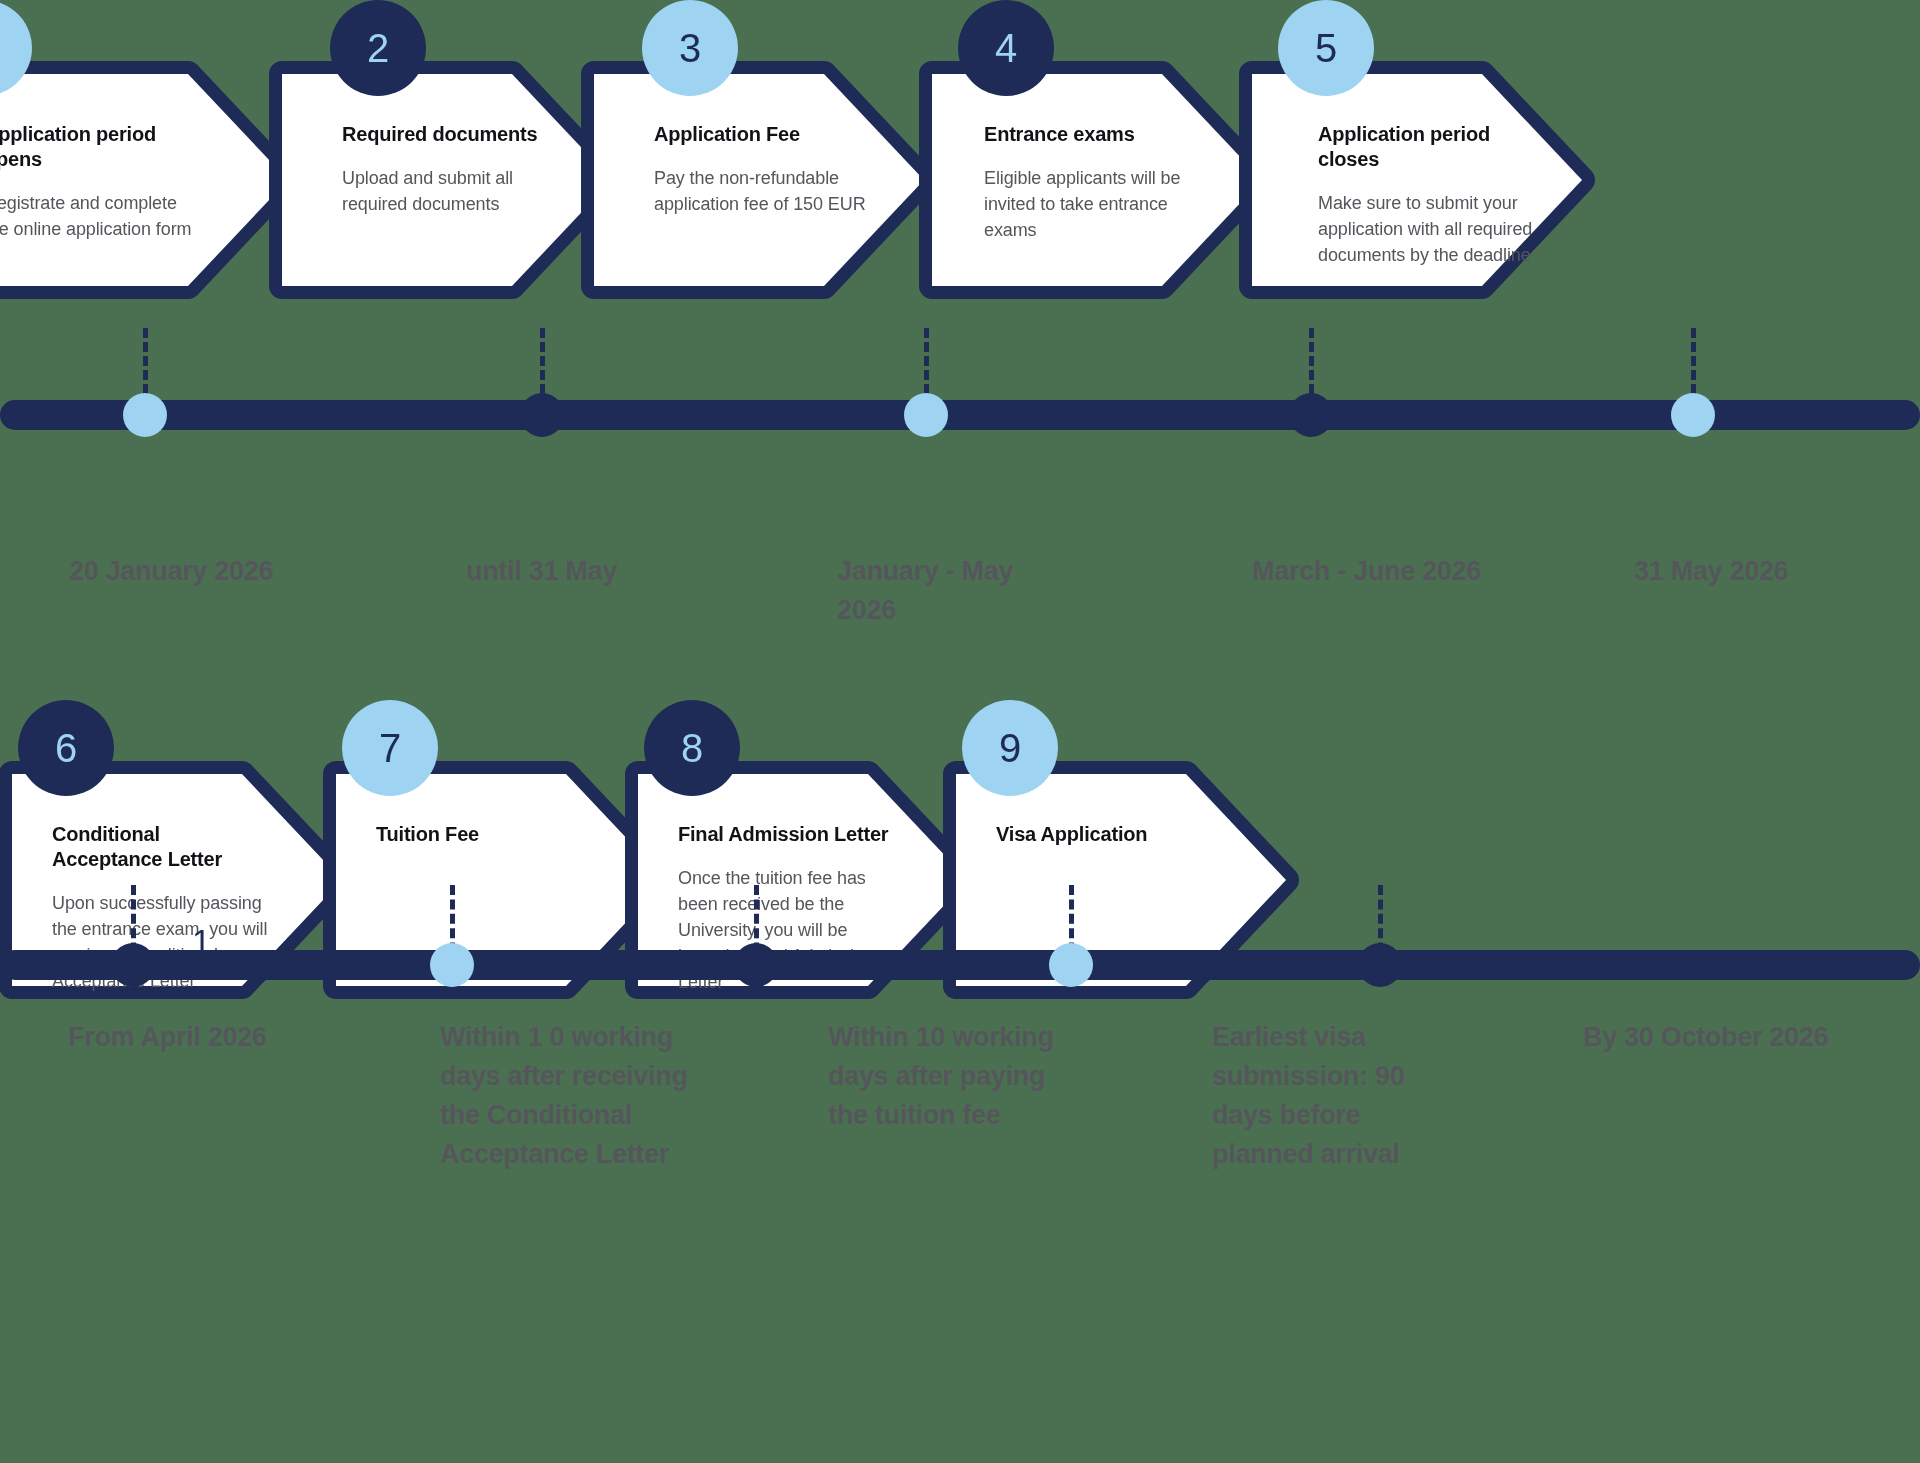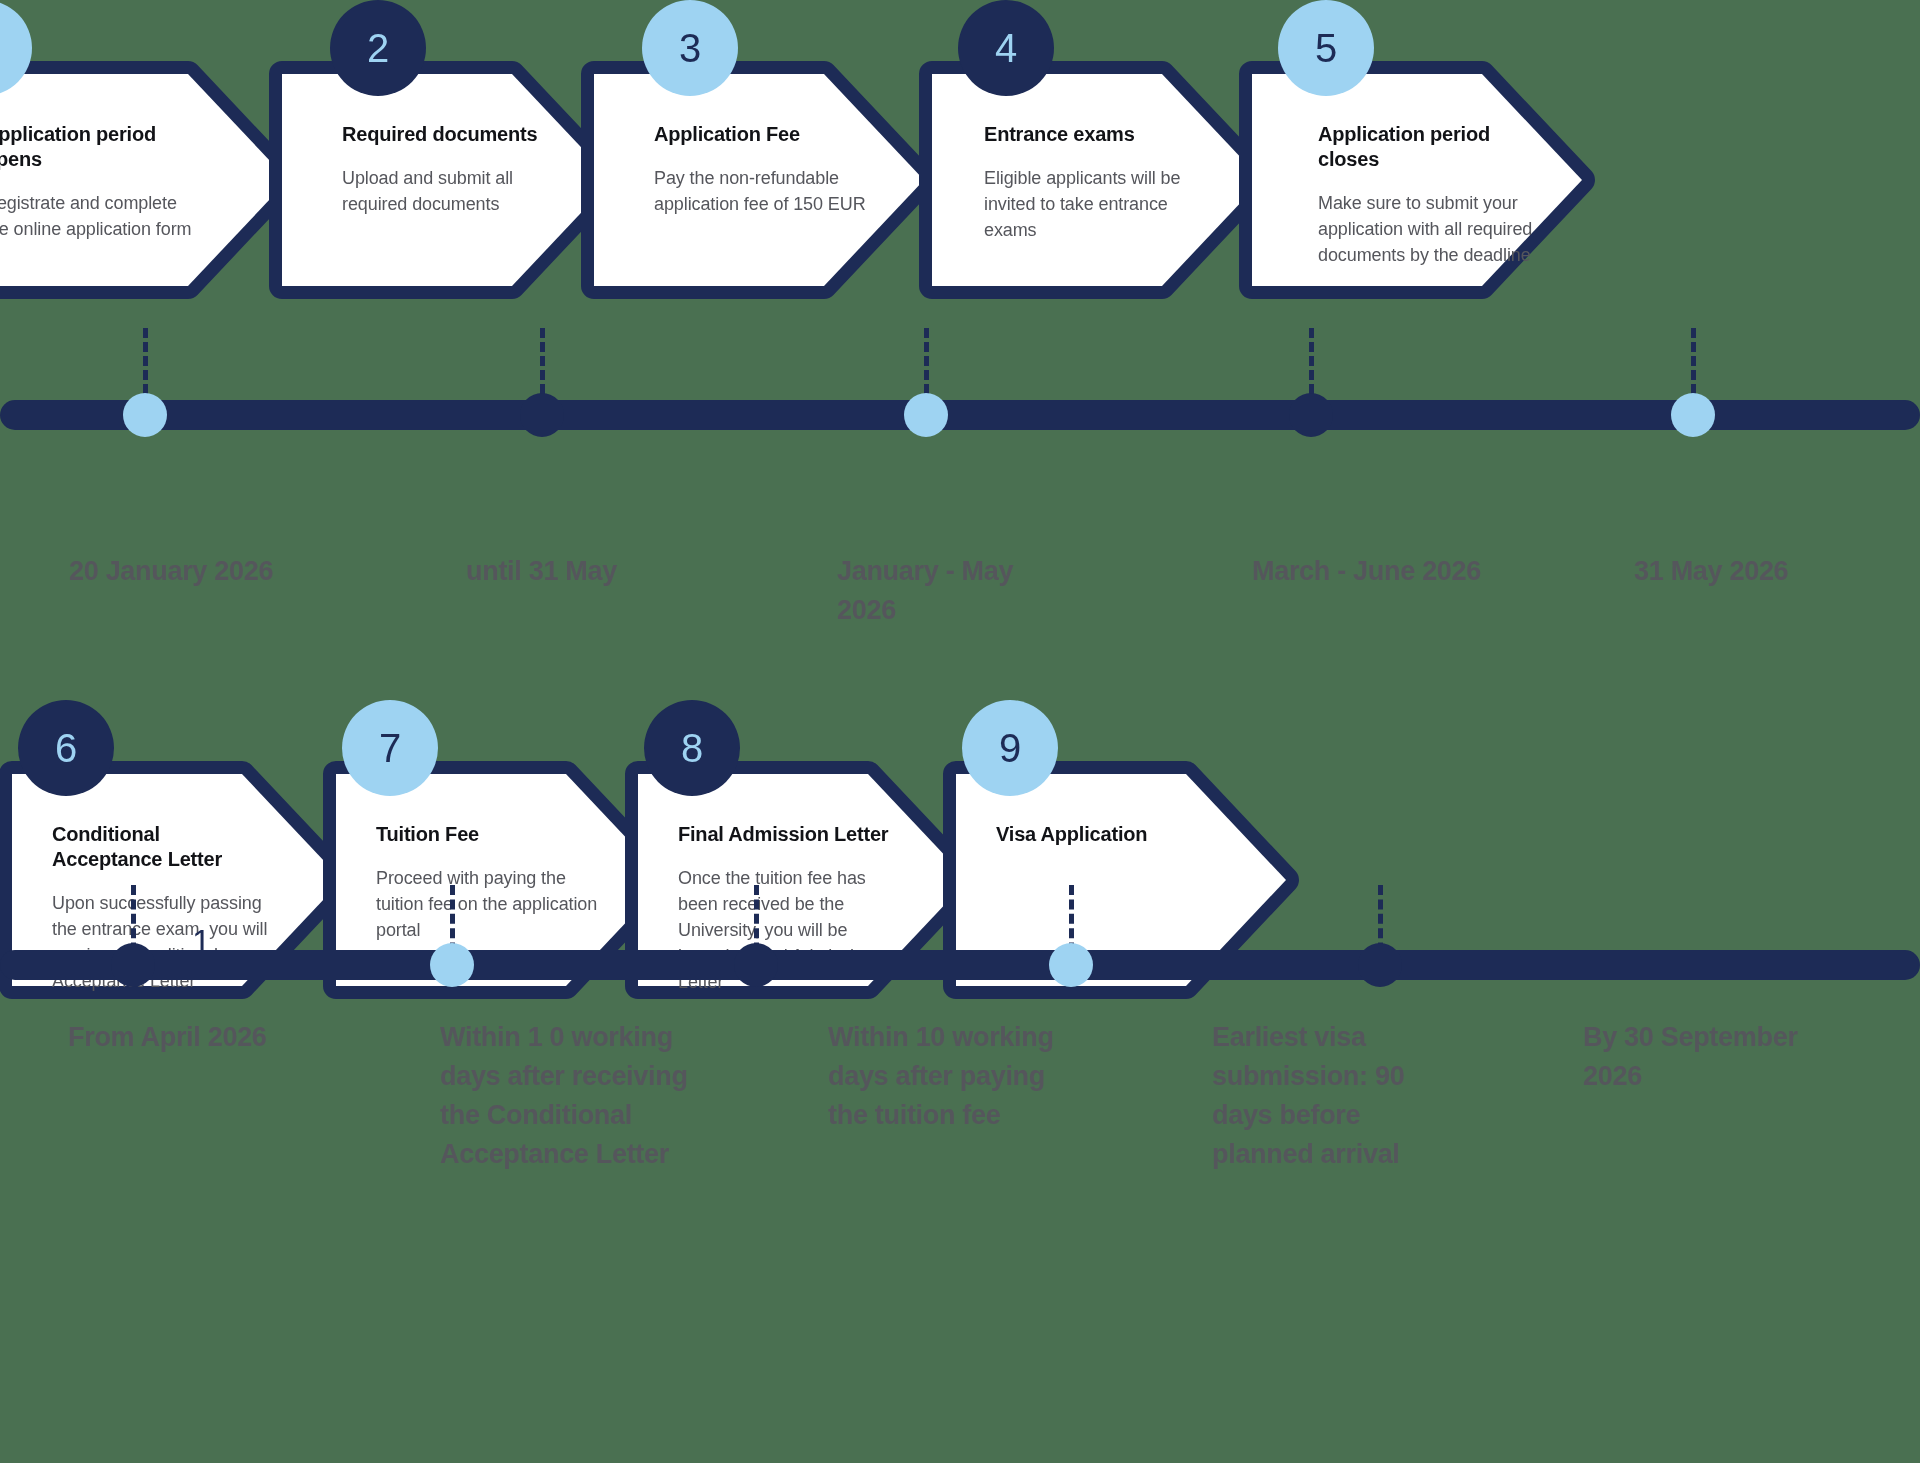--- a/index.html
+++ b/index.html
@@ -258,21 +258,20 @@
         <svg class="shape" viewBox="0 0 380 240">
           <path d="M 30 14 L 260 14 L 360 120 L 260 226 L 30 226 Z" fill="#ffffff" stroke="#1d2b56" stroke-width="26" stroke-linejoin="round"></path>
           <path d="M 30 14 L 260 14 L 360 120 L 260 226 L 30 226 Z" fill="#ffffff" stroke="none"></path>
         </svg>
       </div>
       <div class="badge light" style="left:36px;">
         <span>7</span>
       </div>
       <div class="body" style="left:70px;">
         <div class="title">Tuition Fee</div>
-        <div class="desc">Proceed with paying the tuition fee on the application portal</div>
       </div>
     </div>
 
     <div class="card" style="left:608px; top:0;">
       <div class="shape-wrap">
         <svg class="shape" viewBox="0 0 380 240">
           <path d="M 30 14 L 260 14 L 360 120 L 260 226 L 30 226 Z" fill="#ffffff" stroke="#1d2b56" stroke-width="26" stroke-linejoin="round"></path>
           <path d="M 30 14 L 260 14 L 360 120 L 260 226 L 30 226 Z" fill="#ffffff" stroke="none"></path>
         </svg>
       </div>
@@ -313,16 +312,16 @@
     <div class="tl-dot dark" style="left:111px;  top:243px;"></div>
     <div class="tl-dot light" style="left:430px;  top:243px;"></div>
     <div class="tl-dot dark" style="left:734px;  top:243px;"></div>
     <div class="tl-dot light" style="left:1049px; top:243px;"></div>
     <div class="tl-dot dark" style="left:1358px; top:243px;"></div>
 
     <div class="date-label" style="left:68px;   top:318px; width:260px;">From April 2026</div>
     <div class="date-label" style="left:440px;  top:318px; width:270px;">Within 1 0 working days after receiving the Conditional Acceptance Letter</div>
     <div class="date-label" style="left:828px;  top:318px; width:250px;">Within 10 working days after paying the tuition fee</div>
     <div class="date-label" style="left:1212px; top:318px; width:230px;">Earliest visa submission: 90 days before planned arrival</div>
-    <div class="date-label" style="left:1583px; top:318px; width:270px;">By 30 September 2026</div>
+    <div class="date-label" style="left:1583px; top:318px; width:270px;">By 30 October 2026</div>
   </div>
 
 </div>
 
 </body></html>

